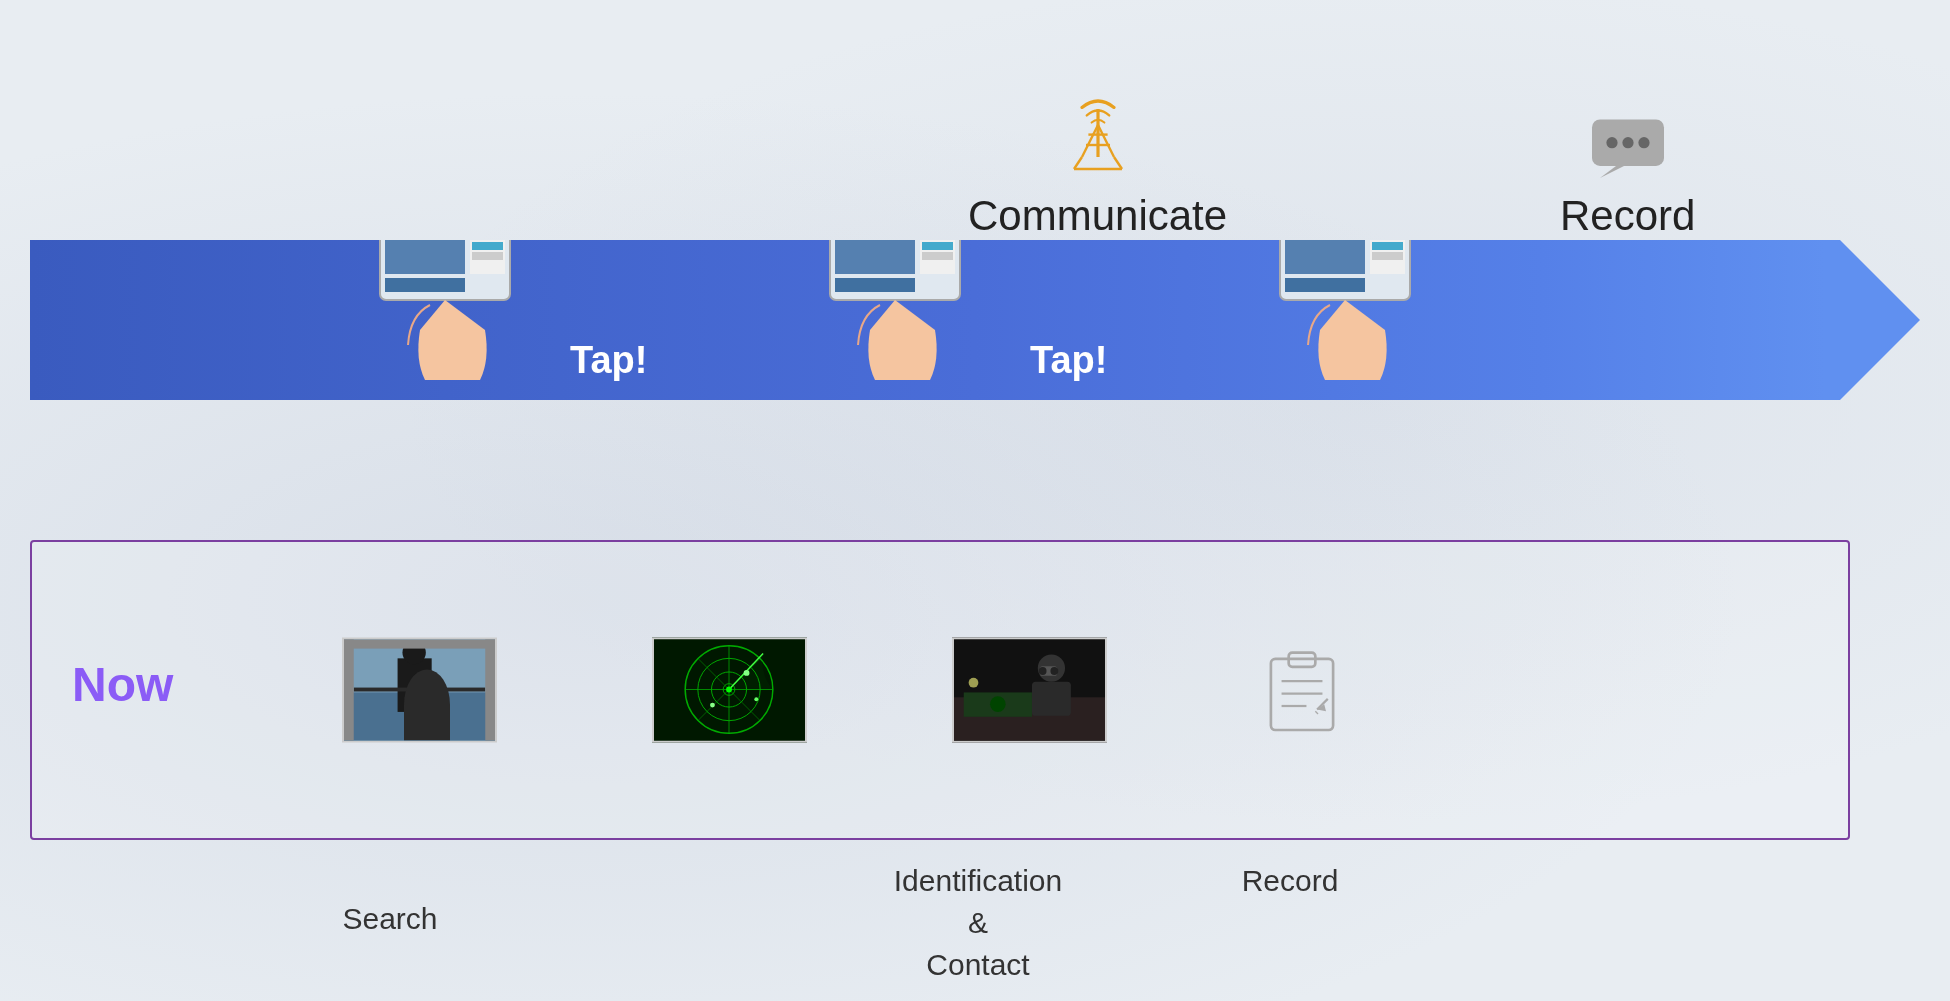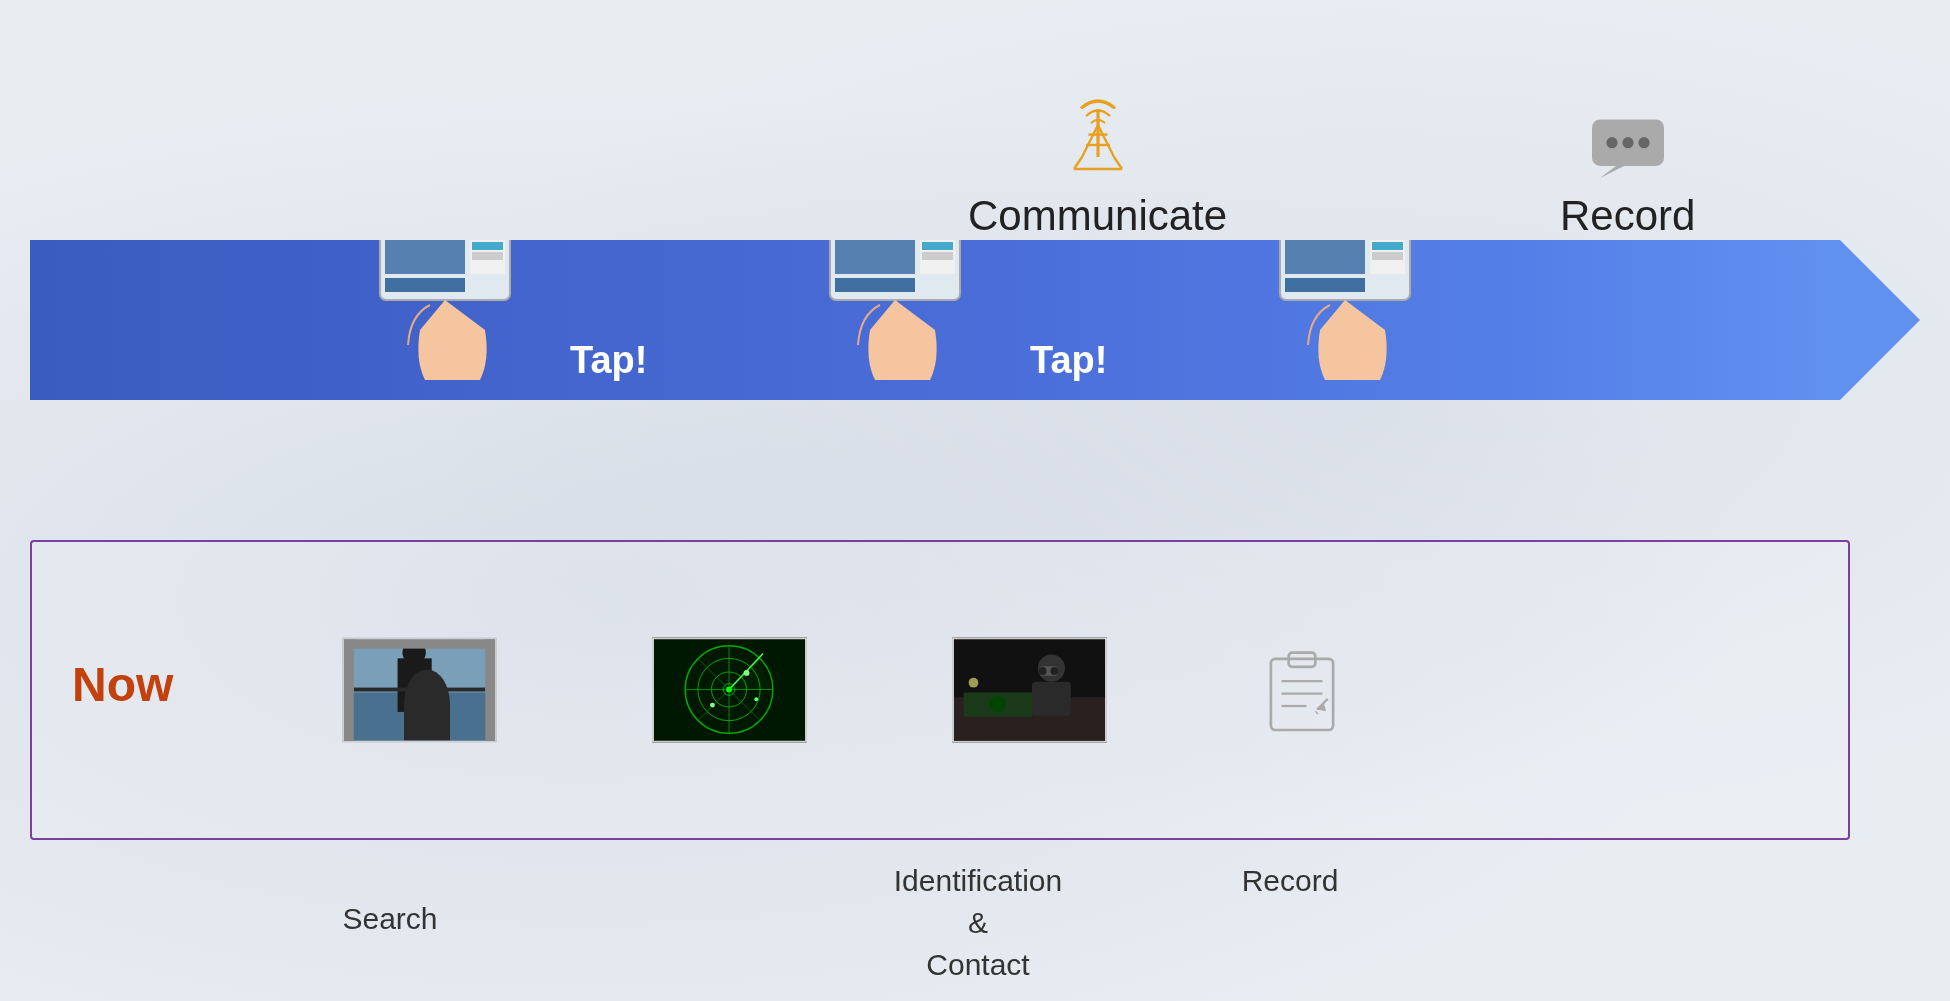--- a/index.html
+++ b/index.html
@@ -156,21 +156,21 @@
       background: rgba(255,255,255,0.15);
     }
 
     .now-label {
       position: absolute;
       left: 40px;
       top: 50%;
       transform: translateY(-60%);
       font-size: 48px;
       font-weight: 700;
-      color: #c2410c;
+      color: #8b5cf6;
     }
 
     .bottom-item {
       position: absolute;
       display: flex;
       flex-direction: column;
       align-items: center;
       gap: 16px;
       top: 50%;
       transform: translateY(-50%);

